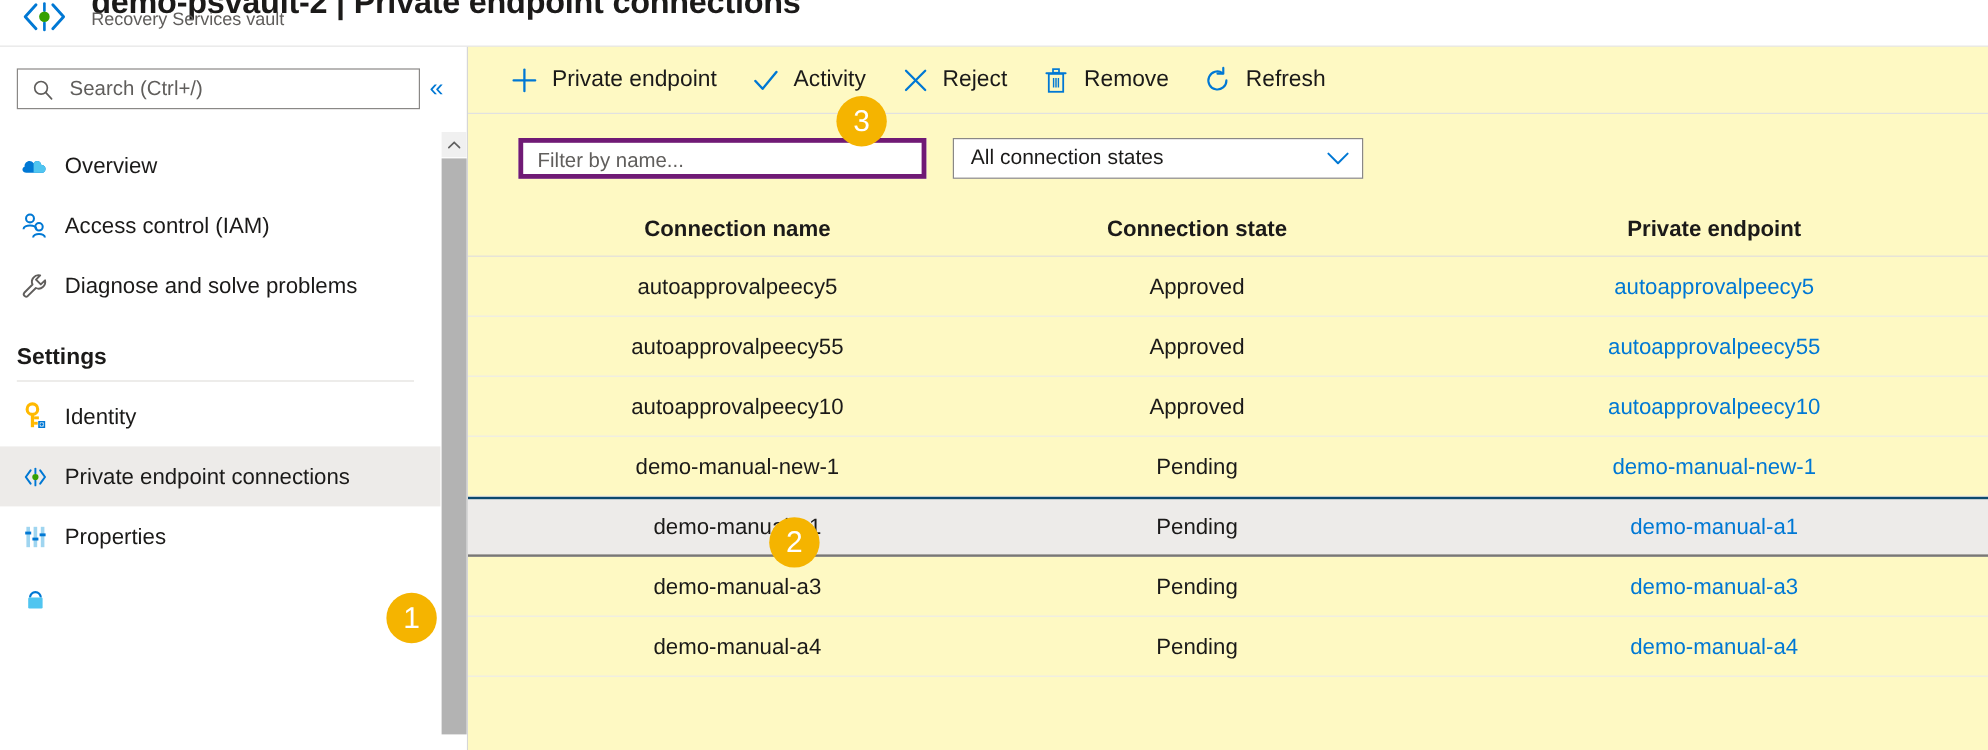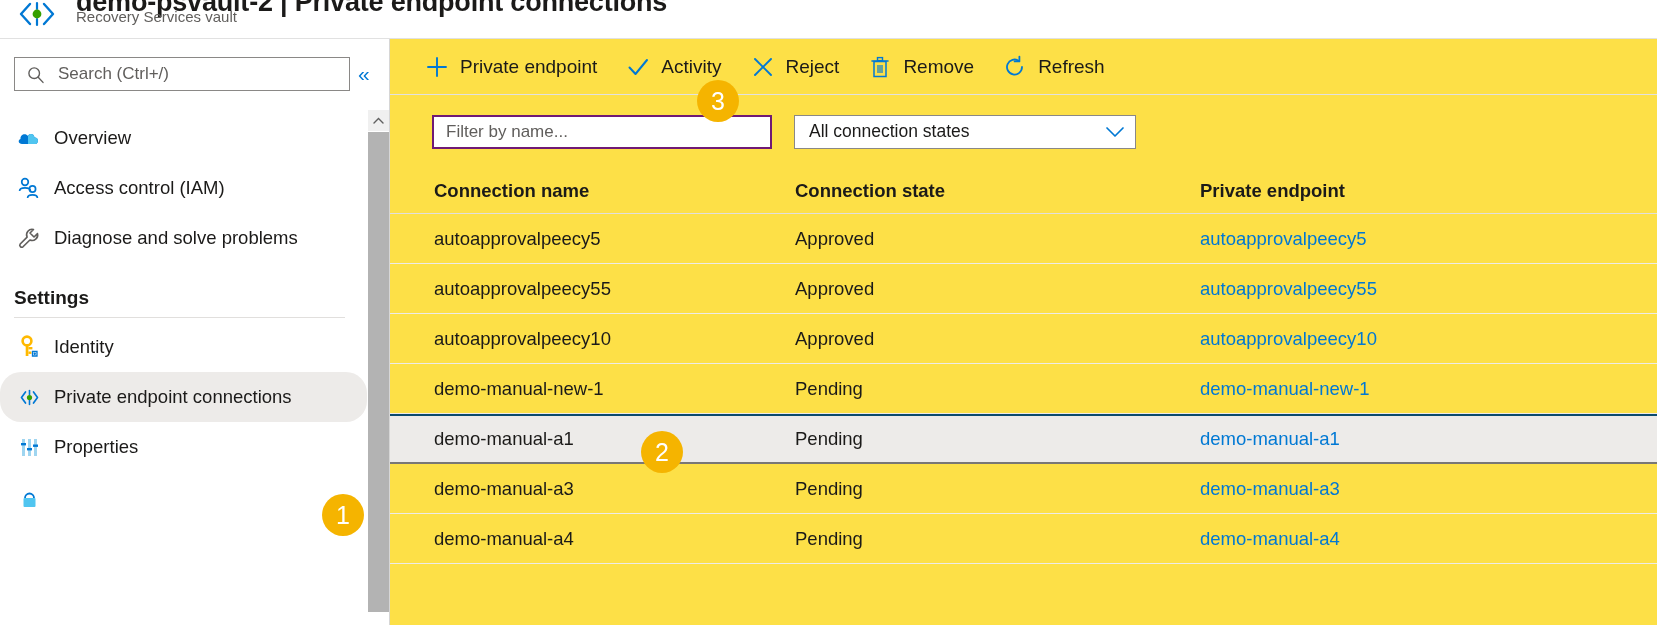--- a/index.html
+++ b/index.html
@@ -101,21 +101,21 @@
   }
   .navitem {
     position: relative;
     height: 50px;
     display: flex;
     align-items: center;
     padding-left: 14px;
     box-sizing: border-box;
     cursor: pointer;
   }
-  .navitem.selected { background: #edebe9; border-radius: 21px; }
+  .navitem.selected { background: #edebe9; }
   .navitem .nicon {
     width: 30px; height: 30px;
     margin-right: 10px;
     flex: 0 0 30px;
     display: flex;
     align-items: center;
     justify-content: center;
   }
   .navitem .nlabel {
     font-size: 18.5px;
@@ -161,22 +161,23 @@
     width: 21px; height: 480px;
     background: #b3b3b3;
     cursor: pointer;
   }
 
   
   .main {
     position: absolute;
     left: 390px; top: 39px;
     right: 0; bottom: 0;
-    background: #fde047;
+    background: #fef9c3;
     overflow: hidden;
+    text-align: center;
   }
   .toolbar {
     position: absolute;
     left: 0; top: 0; right: 0;
     height: 56px;
     border-bottom: 1px solid #e1e1e1;
     display: flex;
     align-items: center;
     padding-left: 34px;
     box-sizing: border-box;
@@ -203,21 +204,21 @@
   
   .filterrow {
     position: absolute;
     left: 0; top: 56px;
     right: 0; height: 74px;
   }
   .filter-input {
     position: absolute;
     left: 42px; top: 20px;
     width: 340px; height: 34px;
-    border: 2px solid #701a75;
+    border: 4px solid #701a75;
     background: #fff;
     box-sizing: border-box;
   }
   .filter-input .fph {
     position: absolute;
     left: 12px; top: 5px;
     font-size: 17px;
     color: #605e5c;
   }
   .state-select {

